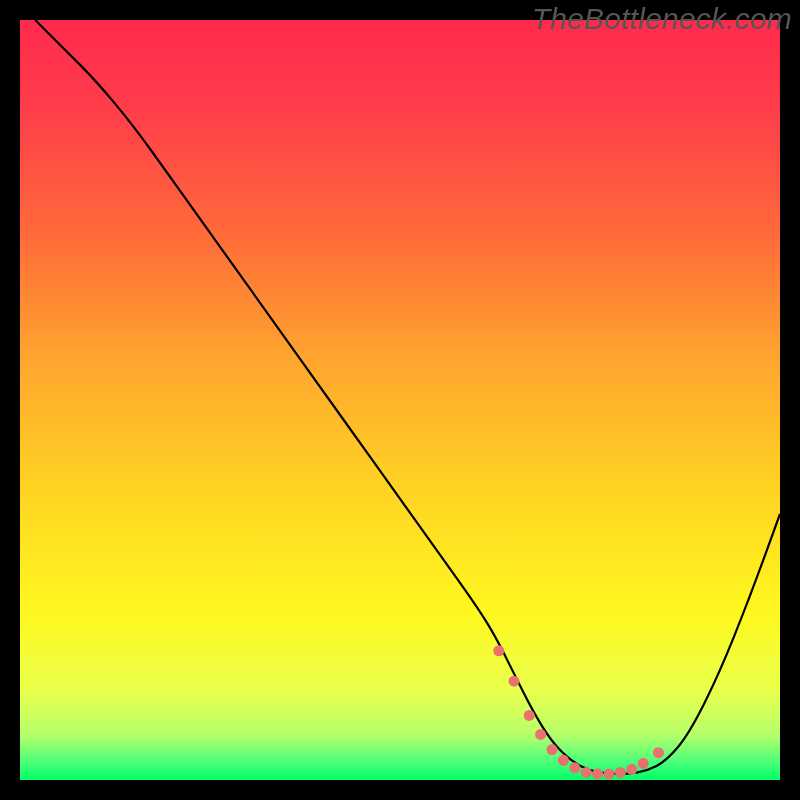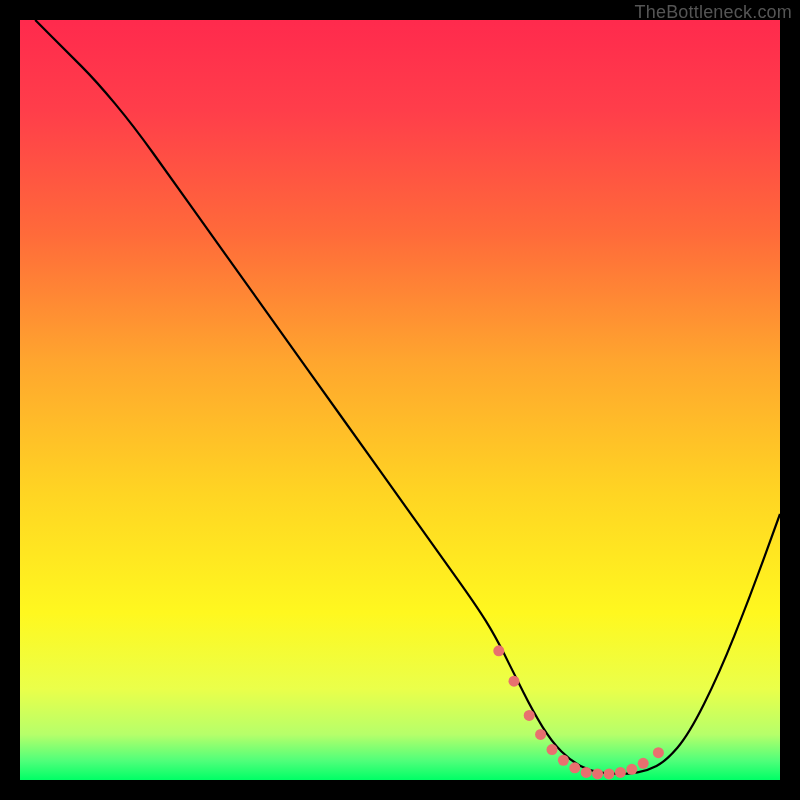--- a/index.html
+++ b/index.html
@@ -24,23 +24,24 @@
     left: 0;
     top: 0;
     width: 760px;
     height: 760px;
   }
   .watermark {
     position: absolute;
     top: 2px;
     right: 8px;
     color: #555555;
-    font-size: 18px;
+    font-size: 30px;
     font-weight: 500;
     letter-spacing: 0.2px;
+    font-style: italic;
   }
 </style>
 </head>
 <body>
 
 <div class="frame">
   <svg class="plot-area" viewBox="0 0 760 760" preserveAspectRatio="none">
     <defs>
       <linearGradient id="bg-grad" x1="0" y1="0" x2="0" y2="1">
       <stop offset="0%" stop-color="#ff2a4d"></stop>

